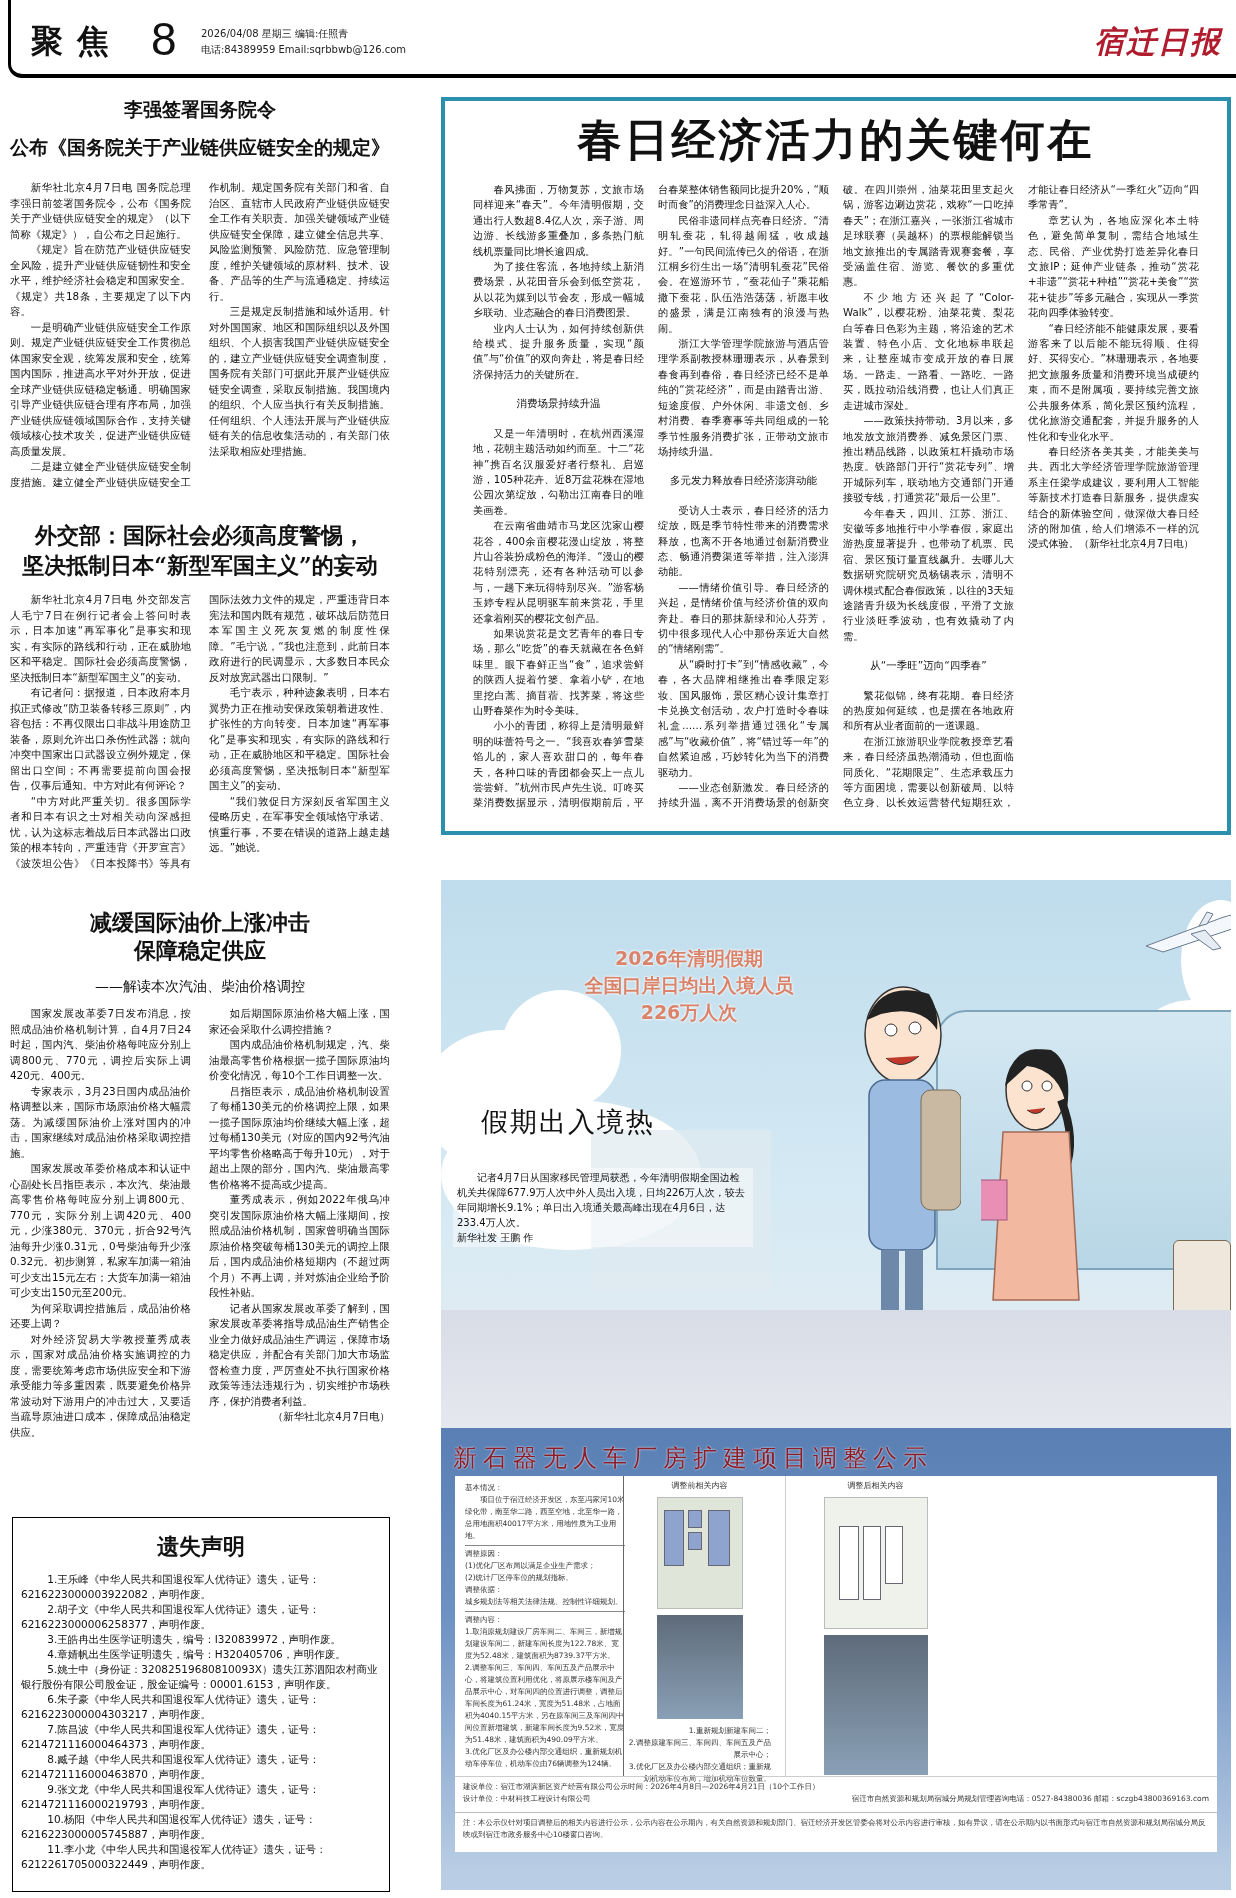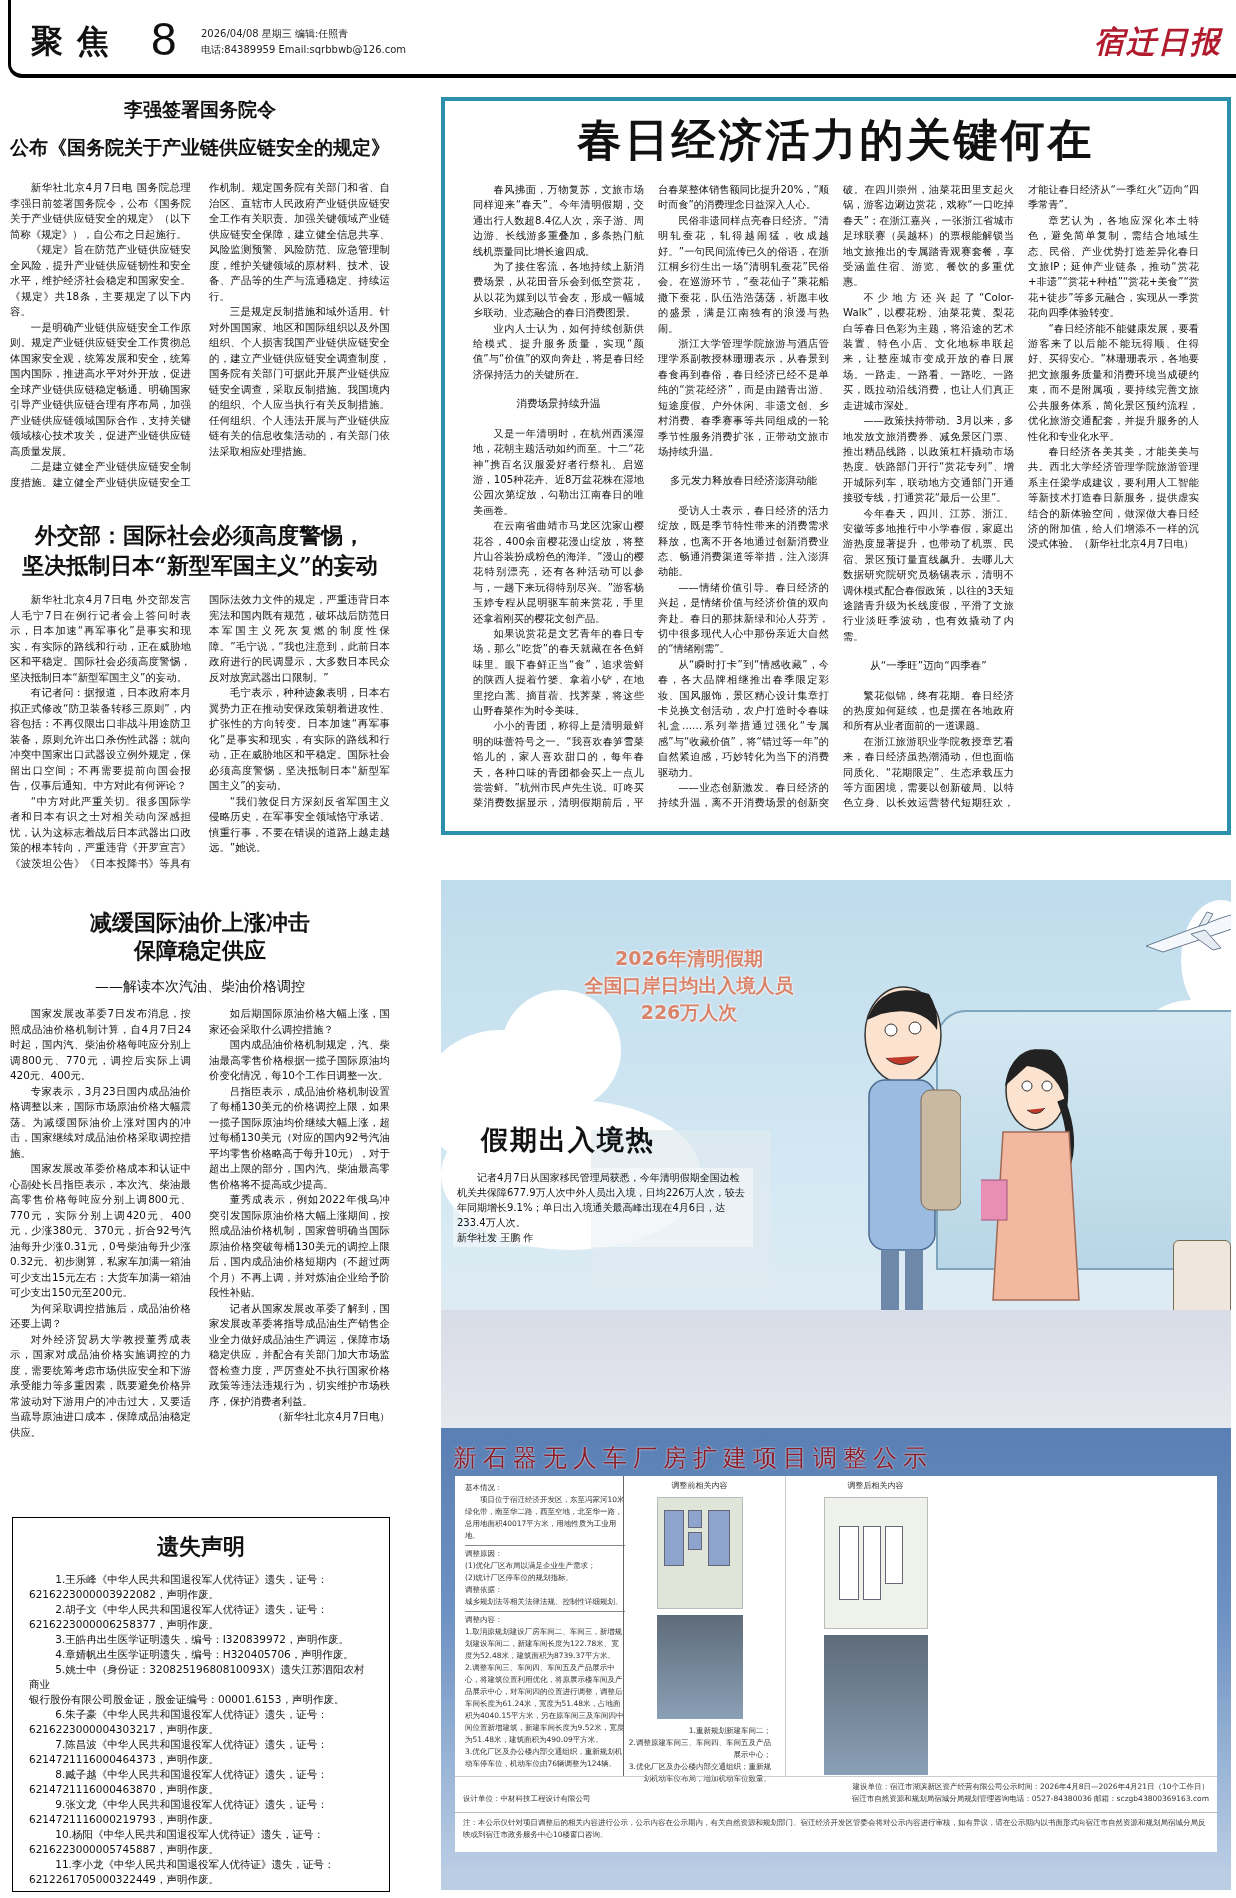--- a/index.html
+++ b/index.html
@@ -13,34 +13,34 @@
 .hl{text-align:center;font-family:"DejaVu Serif",serif;font-weight:bold;color:#111}
 .art{font-size:10.4px;line-height:15.5px;text-align:justify;column-count:2;column-gap:18px}
 .art p{text-indent:2em}
 .art .sig{text-align:right;text-indent:0}
 .blk1 .hl{font-size:19px;line-height:38px}
 .blk2{position:absolute;left:10px;top:520px;width:380px}
 .blk2 .hl{font-size:22px;line-height:30px;margin-bottom:12px}
 .blk3{position:absolute;left:10px;top:908px;width:380px}
 .blk3 .hl{font-size:22px;line-height:28px}
 .blk3 .sub{text-align:center;font-size:14px;margin:14px 0 10px}
-.lost{position:absolute;left:12px;top:1517px;width:378px;height:375px;border:1.5px solid #000;padding:8px 16px}
+.lost{position:absolute;left:12px;top:1517px;width:378px;height:375px;border:1.5px solid #000;padding:8px 8px}
 .lost .title{text-align:center;font-family:"DejaVu Serif",serif;font-weight:bold;font-size:22px;margin:6px 0 10px}
 .lost .item{font-size:10.5px;line-height:15px}
 .lost .item .l1{text-indent:2.5em;display:block}
 .feature{position:absolute;left:441px;top:97px;width:790px;height:738px;border:4px solid #2a90ae;padding:4px 28px}
 .feature .hl{font-family:"DejaVu Sans",sans-serif;font-size:44px;letter-spacing:3px;margin:6px 0 12px;font-weight:bold}
 .feature .art{column-count:4;column-gap:14px;font-size:10.2px;line-height:15.4px;height:640px;column-fill:auto}
 .feature h4{text-align:center;font-weight:normal;font-size:10.5px;margin:14px 0;text-indent:0}
 .illus{position:absolute;left:441px;top:880px;width:790px;height:548px;background:linear-gradient(#bfdcec,#d6eaf4 60%,#e8ecf1);overflow:hidden}
 .illus .tagline{position:absolute;left:118px;top:65px;width:260px;text-align:center;color:#d9836a;font-weight:bold;font-size:19px;line-height:27px;text-shadow:0 0 2px #fff,0 0 3px #fff}
 .cloud{position:absolute;background:#fff;border-radius:50%}
 .plane{position:absolute;left:700px;top:30px;width:110px;height:46px}
 .person{position:absolute}
-.illus .bigtitle{position:absolute;left:40px;top:242px;font-family:"DejaVu Serif",serif;font-weight:bold;font-size:27px;letter-spacing:2px}
+.illus .bigtitle{position:absolute;left:40px;top:224px;font-family:"DejaVu Serif",serif;font-weight:normal;font-size:27px;letter-spacing:2px}
 .illus .caption{position:absolute;left:12px;top:288px;width:300px;font-size:10px;line-height:15px;color:#111;background:rgba(255,255,255,.45);padding:2px 4px}
 .illus .credit{text-align:left;padding-right:30px}
 .notice{position:absolute;left:441px;top:1428px;width:790px;height:462px;background:linear-gradient(#5a7fb4,#6d91c2 40%,#b9cde4 96%);padding:12px}
 .notice .ntitle{text-align:left;color:#8a1d2a;font-family:"DejaVu Serif",serif;font-size:24px;letter-spacing:6px;text-shadow:0 0 2px #fff;margin:2px 0 2px}
 .ntable{background:#fff;width:762px;height:376px;margin-left:2px;position:relative;font-size:7.5px;color:#333}
 .ntable .c1{position:absolute;left:10px;top:4px;width:160px;line-height:12px}
 .ntable .c2{position:absolute;left:168px;top:0;width:152px;height:300px;border-left:1px solid #666;text-align:center}
 .ntable .c3{position:absolute;left:330px;top:0;width:180px;height:300px;border-left:1px solid #ccc;text-align:center}
 .ntable .col-h{font-size:8px;margin:4px 0}
 .ntable .sec{border-bottom:1px solid #888;padding:2px 0 3px}
@@ -253,21 +253,21 @@
     <div class="c3">
       <div class="col-h">调整后相关内容</div>
       <div class="plan" style="width:104px;height:132px;background:#eef2ea">
         <div class="roof" style="left:14px;top:28px;width:20px;height:74px;background:#fff"></div>
         <div class="roof" style="left:38px;top:28px;width:18px;height:74px;background:#fff"></div>
         <div class="roof" style="left:60px;top:28px;width:18px;height:58px;background:#fff"></div>
       </div>
       <div class="aerial" style="width:104px;height:140px"></div>
     </div>
     <div class="foot">
-      <div style="display:flex;justify-content:flex-end">
+      <div style="display:flex;justify-content:flex-start">
         <span>建设单位：宿迁市湖滨新区资产经营有限公司</span>
         <span>公示时间：2026年4月8日—2026年4月21日（10个工作日）</span>
       </div>
       <div style="display:flex;justify-content:space-between">
         <span>设计单位：中材科技工程设计有限公司</span>
         <span>宿迁市自然资源和规划局宿城分局规划管理咨询电话：0527-84380036  邮箱：sczgb43800369163.com</span>
       </div>
     </div>
     <div class="note">注：本公示仅针对项目调整后的相关内容进行公示，公示内容在公示期内，有关自然资源和规划部门、宿迁经济开发区管委会将对公示内容进行审核，如有异议，请在公示期内以书面形式向宿迁市自然资源和规划局宿城分局反映或到宿迁市政务服务中心10楼窗口咨询。</div>
   </div>

